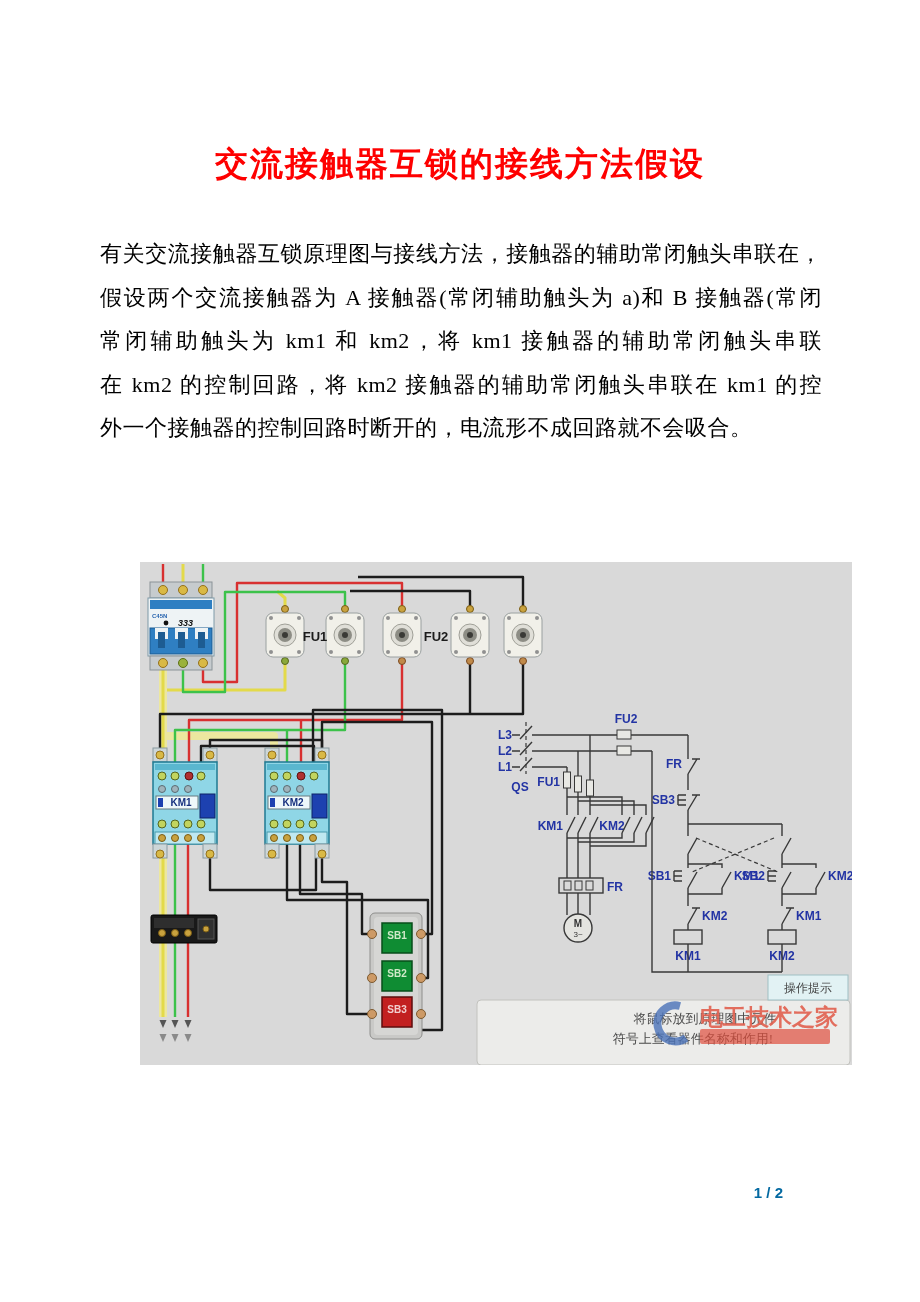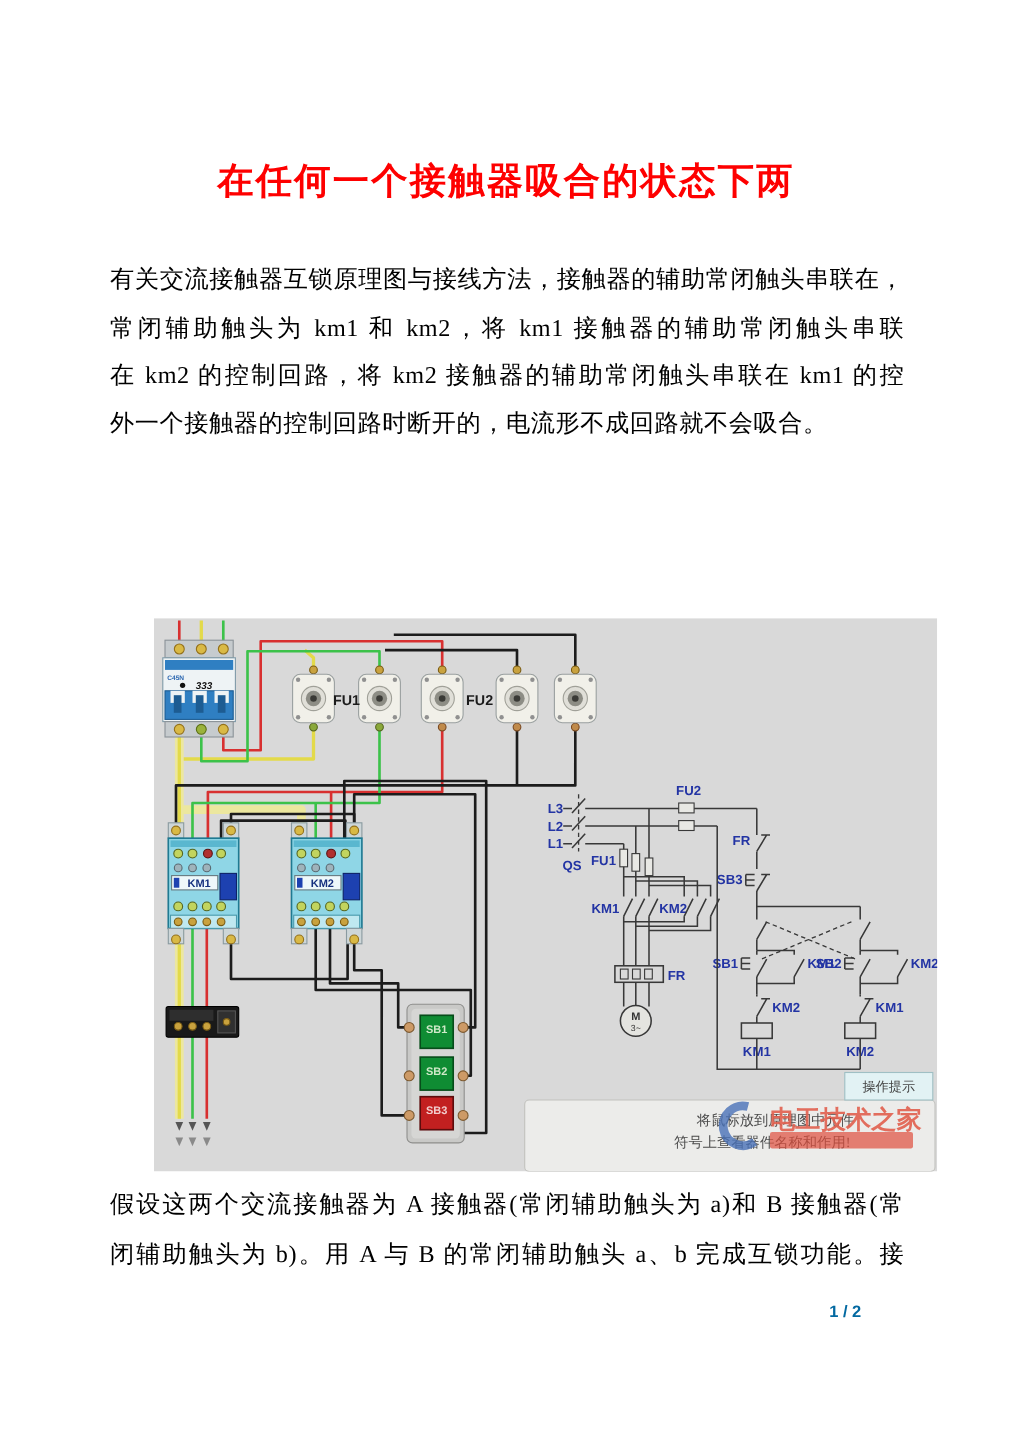--- a/index.html
+++ b/index.html
@@ -24,24 +24,25 @@
   .sld{fill:none;stroke:#383838;stroke-width:1.2;stroke-dasharray:4,3;}
   .lbl{font:bold 12px "Liberation Sans",sans-serif;fill:#2334a4;}
   .flbl{font:bold 13px "Liberation Sans",sans-serif;fill:#1b1b1b;}
   .screw{stroke-width:1;}
 </style>
 </head>
 <body>
 
 <div class="page">
 
-  <div class="title">在任何一个接触器吸合的状态下两</div>
+  <div class="title">交流接触器互锁的接线方法假设</div>
 
   <div class="para" style="top:232px;">
     <div class="line jline">有关交流接触器互锁原理图与接线方法，接触器的辅助常闭触头串联在，</div>
+    <div class="line jline">假设两个交流接触器为 A 接触器(常闭辅助触头为 a)和 B 接触器(常闭</div>
     <div class="line jline">常闭辅助触头为 km1 和 km2，将 km1 接触器的辅助常闭触头串联</div>
     <div class="line jline">在 km2 的控制回路，将 km2 接触器的辅助常闭触头串联在 km1 的控</div>
     <div class="line">外一个接触器的控制回路时断开的，电流形不成回路就不会吸合。</div>
   </div>
 
   <div class="figure">
   <svg width="712" height="503" viewBox="0 0 712 503" xmlns="http://www.w3.org/2000/svg">
 
     <rect x="0" y="0" width="712" height="503" fill="#d9d9d9"></rect>
 
@@ -365,20 +366,16 @@
       <text x="668" y="430" text-anchor="middle" font-size="12" fill="#444" font-family="Liberation Sans, sans-serif">操作提示</text>
       <text x="565" y="461" text-anchor="middle" font-size="13" fill="#4a4a4a" font-family="Liberation Serif, serif">将鼠标放到原理图中元件</text>
       <text x="553" y="481" text-anchor="middle" font-size="13" fill="#4a4a4a" font-family="Liberation Serif, serif">符号上查看器件名称和作用!</text>
       <path d="M540,444 a18,18 0 1 0 6,32" fill="none" stroke="#4a72b8" stroke-width="8" opacity="0.8"></path>
       <text x="560" y="463" font-size="23" font-weight="bold" fill="#e2604e" opacity="0.9" font-family="Liberation Sans, sans-serif">电工技术之家</text>
       <rect x="560" y="467" width="130" height="15" rx="2" fill="#df4f3d" opacity="0.7"></rect>
     </g>
   </svg>
   </div>
 
-  <div class="para para2" style="top:1072px;">
-    <div class="line jline">假设这两个交流接触器为 A 接触器(常闭辅助触头为 a)和 B 接触器(常</div>
-    <div class="line jline">闭辅助触头为 b)。用 A 与 B 的常闭辅助触头 a、b 完成互锁功能。接</div>
-  </div>
 
   <div class="pagenum">1 / 2</div>
 
 </div>
 
 </body></html>

